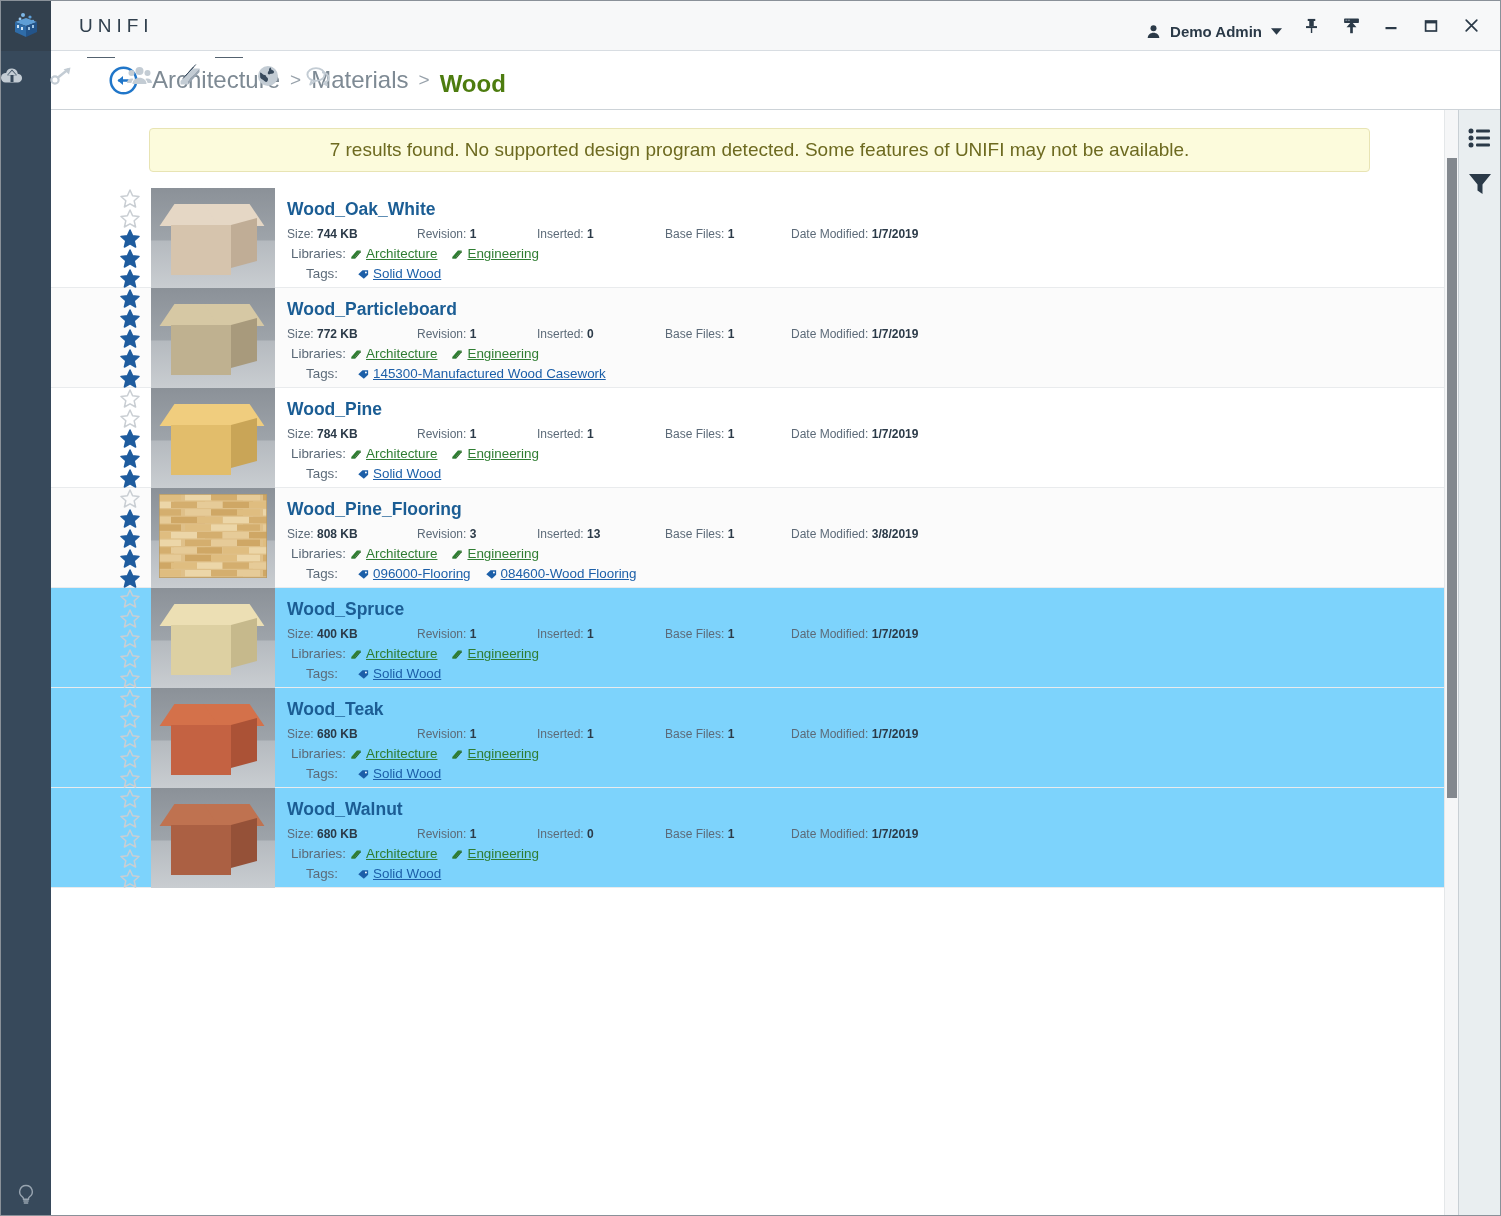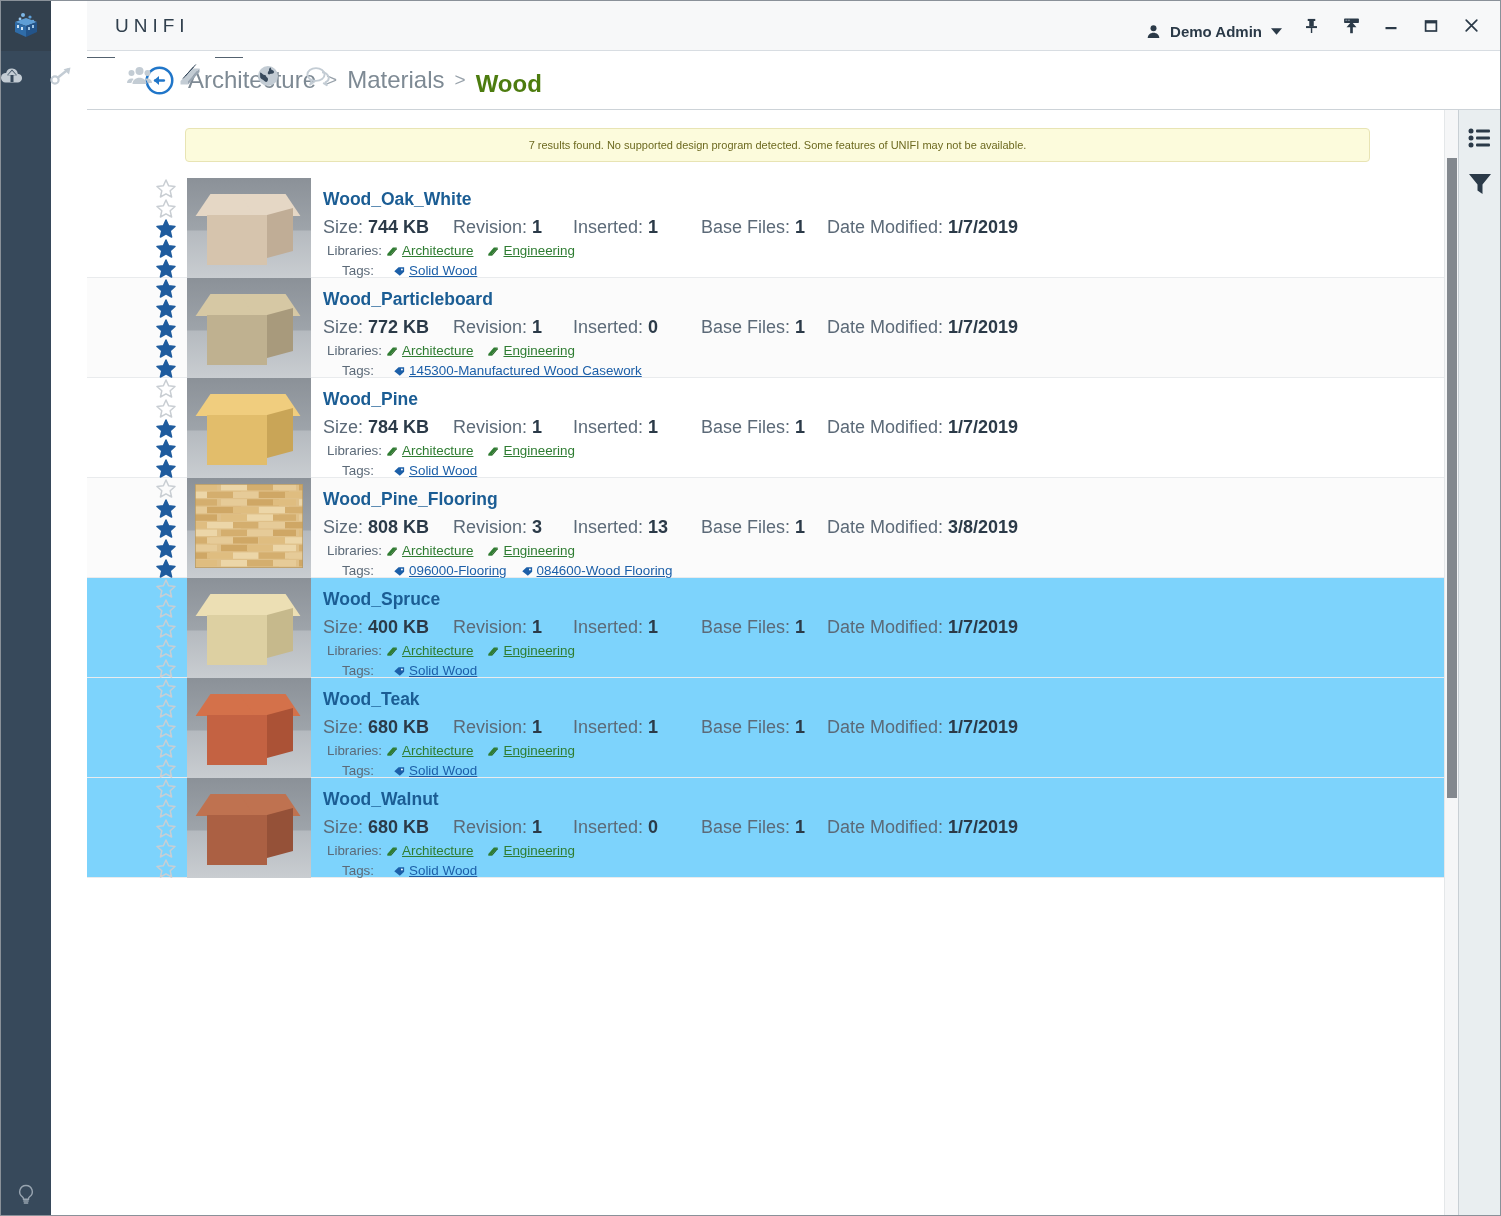--- a/index.html
+++ b/index.html
@@ -52,21 +52,21 @@
     min-width: 17px; text-align: center;
   }
   .rail-bottom {
     position: absolute;
     bottom: 8px; left: 0; width: 50px;
     display: flex; justify-content: center;
   }
   .rail svg { display: block; }
 
   
-  .body { flex: 1; display: flex; flex-direction: column; min-width: 0; padding-left: 36px; }
+  .body { flex: 1; display: flex; flex-direction: column; min-width: 0; }
 
   
   .titlebar {
     height: 50px; flex: 0 0 50px;
     background: #f7f8f9;
     border-bottom: 1px solid #d8dde2;
     display: flex; align-items: center;
     padding: 0 10px 0 28px;
   }
   .brand {
@@ -114,21 +114,21 @@
     overflow: hidden;
     background: #fff;
   }
 
   .banner {
     margin: 18px 74px 16px 98px;
     background: #fcfbdc;
     border: 1px solid #e8e4b4;
     border-radius: 4px;
     color: #6d6a20;
-    font-size: 11px;
+    font-size: 19px;
     text-align: center;
     padding: 10px 6px;
   }
 
   .list { margin-top: 16px; }
   .row {
     display: flex;
     height: 100px;
     padding-left: 58px;
     border-bottom: 1px solid #e9ebed;
@@ -190,21 +190,21 @@
   }
 
   
   .info { flex: 1; min-width: 0; padding-top: 11px; }
   .item-title {
     font-size: 17.5px; font-weight: bold;
     color: #1b5d94;
     margin-bottom: 7px;
     cursor: pointer;
   }
-  .meta { display: flex; align-items: baseline; font-size: 18px; color: #5c6a78; margin-bottom: 5px; }
+  .meta { display: flex; align-items: baseline; font-size: 12px; color: #5c6a78; margin-bottom: 5px; }
   .meta .cell { white-space: nowrap; }
   .meta .cell.c1 { width: 130px; }
   .meta .cell.c2 { width: 120px; }
   .meta .cell.c3 { width: 128px; }
   .meta .cell.c4 { width: 126px; }
   .meta b { color: #2b3a48; font-weight: bold; }
   .assoc { display: flex; align-items: center; font-size: 13.4px; color: #5c6a78; margin-bottom: 5px; text-align: center; }
   .assoc-label { width: 63px; flex: 0 0 63px; }
   .assoc-label.tags { width: 70px; flex: 0 0 70px; }
   .chip { display: inline-flex; align-items: center; gap: 4px; margin-right: 14px; }

